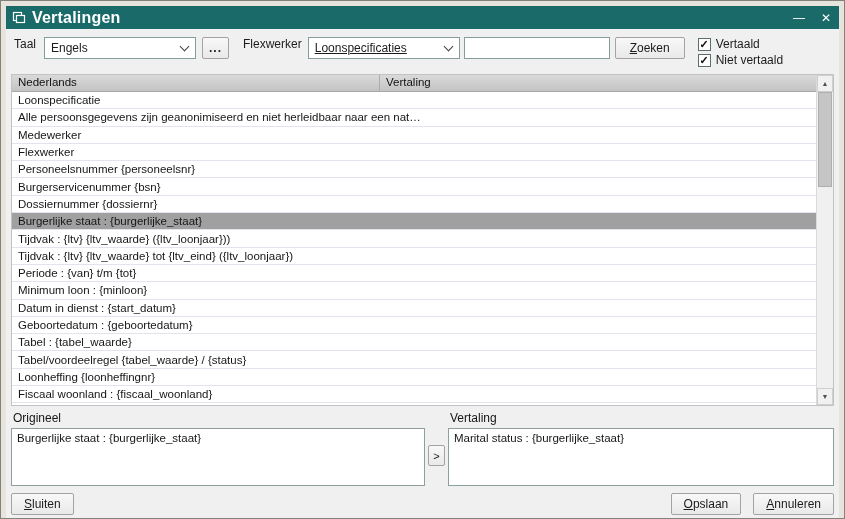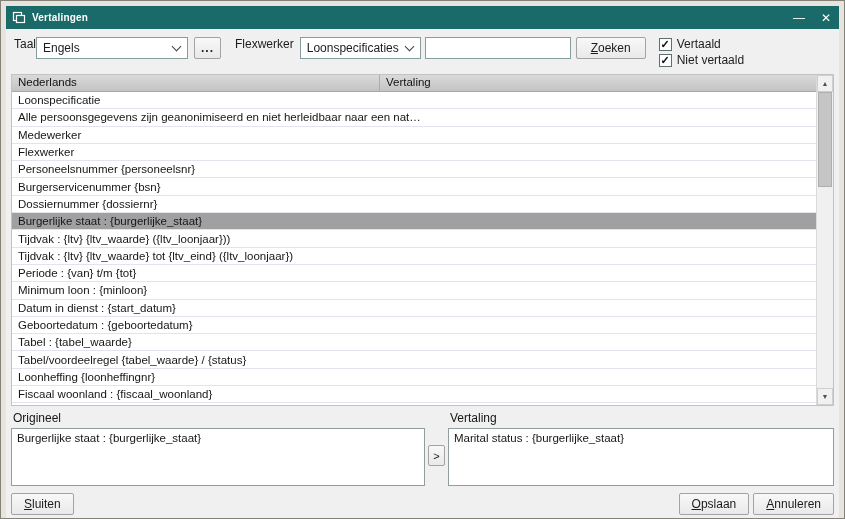--- a/index.html
+++ b/index.html
@@ -16,37 +16,37 @@
 
   
   .titlebar {
     height: 23px; flex: 0 0 auto;
     background: #1a6a6a;
     display: flex; align-items: center;
     padding: 0 8px 0 6px;
     color: #fff;
   }
   .title-icon { display: flex; align-items: center; }
-  .win-title { font-size: 10px; font-weight: bold; margin-left: 6px; letter-spacing: .2px; }
+  .win-title { font-size: 16px; font-weight: bold; margin-left: 6px; letter-spacing: .2px; }
   .tb-buttons { margin-left: auto; display: flex; align-items: center; gap: 16px; }
   .tb-btn { font-size: 12px; line-height: 1; cursor: default; }
 
   
   .content { flex: 1; background: #f0f0f0; display: flex; flex-direction: column; padding: 0 3px 3px; }
 
   
   .toolbar { display: flex; align-items: flex-start; padding: 8px 5px 5px; }
   .lbl { font-size: 12px; color: #1c1c1c; white-space: nowrap; }
   .combo {
     height: 22px; background: #fff; border: 1px solid #879d9d;
     display: flex; align-items: center; padding: 0 7px 0 6px;
     font-size: 12px; color: #1c1c1c; cursor: default;
   }
-  .combo-lang { width: 152px; margin-left: 0; }
-  .combo-section { width: 121px; margin-left: 6px; }
+  .combo-lang { width: 152px; margin-left: 8px; }
+  .combo-section { width: 152px; margin-left: 6px; text-decoration: underline; }
   .chev {
     width: 7px; height: 7px; margin-left: auto; margin-top: -3px;
     border-right: 1.5px solid #404040; border-bottom: 1.5px solid #404040;
     transform: rotate(45deg); flex: 0 0 auto;
   }
   .btn {
     height: 22px; padding: 0 12px;
     background: linear-gradient(#f8f8f8, #e9e9e9);
     border: 1px solid #a3a3a3; border-radius: 2px;
     font-size: 12px; color: #1c1c1c;
@@ -114,21 +114,21 @@
   .ed-area {
     height: 58px; width: 100%;
     border: 1px solid #8f9f9f; background: #fff; resize: none;
     font: 11.5px "Liberation Sans", sans-serif; color: #161616;
     padding: 3px 5px; outline: none;
   }
   .copy-wrap { flex: 0 0 auto; display: flex; align-items: center; padding-top: 34px; margin: 0 3px; }
   .btn-copy { width: 17px; height: 21px; padding: 0; font-size: 11px; }
 
   
-  .footer { display: flex; align-items: center; margin: 7px 2px 0; gap: 4px; }
+  .footer { display: flex; align-items: center; margin: 7px 2px 0; gap: 12px; }
   .btn-preview { margin-left: 22px; gap: 6px; padding: 0 9px; }
   .preview-chev {
     width: 6px; height: 6px; margin-top: -2px;
     border-right: 1.4px solid #404040; border-bottom: 1.4px solid #404040;
     transform: rotate(45deg);
   }
   .footer-spacer { flex: 1; }
   u { text-decoration: underline; }
 </style>
 </head>

